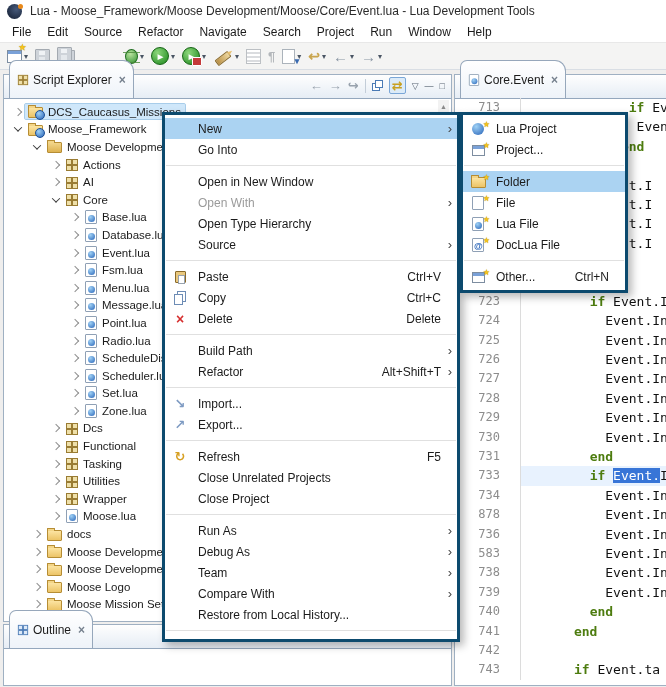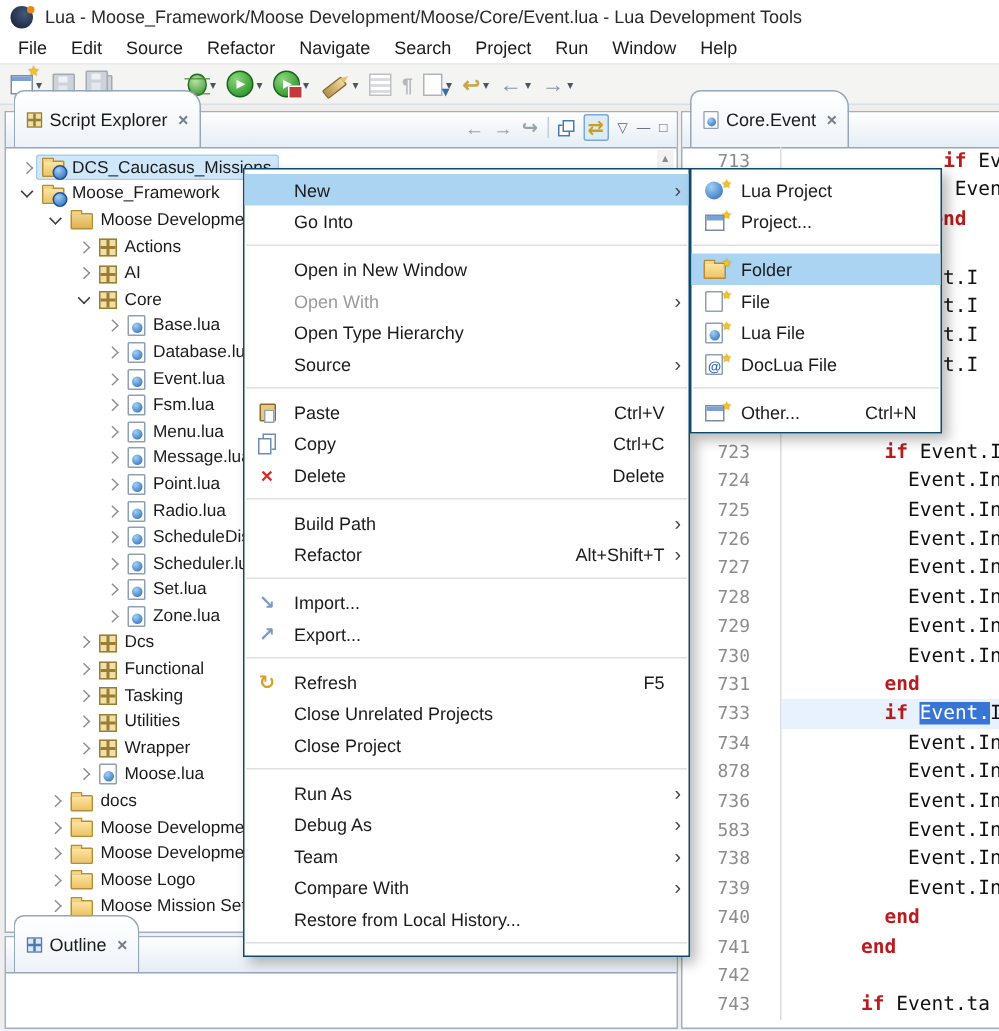--- a/index.html
+++ b/index.html
@@ -73,25 +73,25 @@
   .ic-window{width:13px;height:11px;border:1px solid #7d8da0;background:#fff;margin-top:2px}
   .ic-window::before{content:"";position:absolute;left:0;top:0;right:0;height:3px;background:#7aa1d8}
   .ic-sphere{width:12px;height:12px;border-radius:50%;background:radial-gradient(circle at 35% 30%,#9fd1f5,#2763b8);margin-top:1px}
   .scroll-up{position:absolute;right:2px;top:25px;width:11px;height:13px;background:#f2f2f2;color:#8a8a8a;font-size:7px;text-align:center;line-height:13px}
   
   .ed-content{position:absolute;left:0;right:0;top:23px;bottom:0;overflow:hidden;font-family:"DejaVu Sans Mono","Liberation Mono",monospace;font-size:13px}
   .eline{display:flex;height:19.4px;line-height:19.4px;white-space:pre}
   .lnum{width:45px;text-align:right;color:#8c8c8c;flex:none;padding-right:5px;font-size:12px}
   .fold{width:15px;flex:none;border-right:1px solid #dcdcdc}
   .ecode{flex:1;padding-left:6px;color:#111}
-  .kw{color:#b91c1c;font-weight:bold}
+  .kw{color:#4d7c0f;font-weight:bold}
   .cur{background:#e8f2fe}
   .selx{background:#3875d7;color:#fff}
   
-  .cmenu,.smenu{position:absolute;background:#fff;border:1px solid #0c4a6e;box-shadow:4px 4px 8px rgba(0,0,0,.28);padding:3px 0;font-size:12px;box-sizing:border-box}
+  .cmenu,.smenu{position:absolute;background:#fff;border:3px solid #0c4a6e;box-shadow:4px 4px 8px rgba(0,0,0,.28);padding:3px 0;font-size:12px;box-sizing:border-box}
   .cmenu{left:162px;top:112px;width:298px;z-index:10}
   .smenu{left:460px;top:112px;width:168px;z-index:11}
   .mrow{display:flex;align-items:center;height:21px;padding-right:5px}
   .mrow.hl{background:#abd3f2}
   .mrow.dis{color:#9b9b9b}
   .micon{width:30px;flex:none;display:flex;justify-content:center;align-items:center;position:relative}
   .mlabel{margin-left:3px;white-space:nowrap}
   .mshort{margin-left:auto;padding-left:18px;white-space:nowrap}
   .marrow{width:11px;text-align:right;color:#444;font-size:13px;flex:none;margin-left:auto}
   .mshort+.marrow{margin-left:0}

